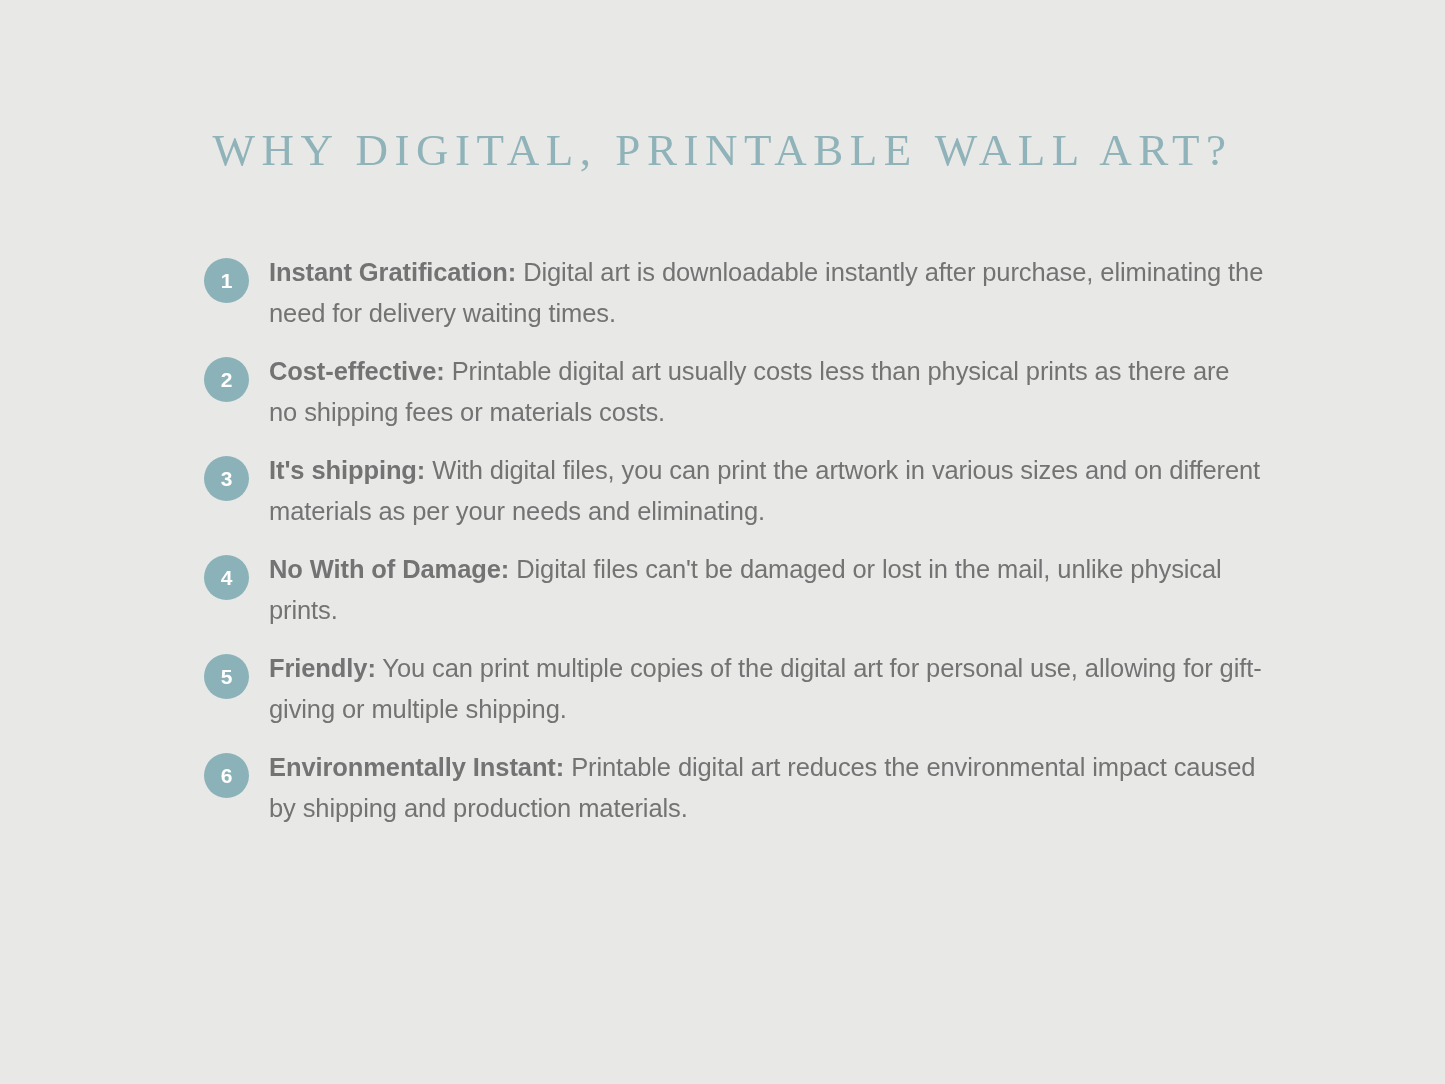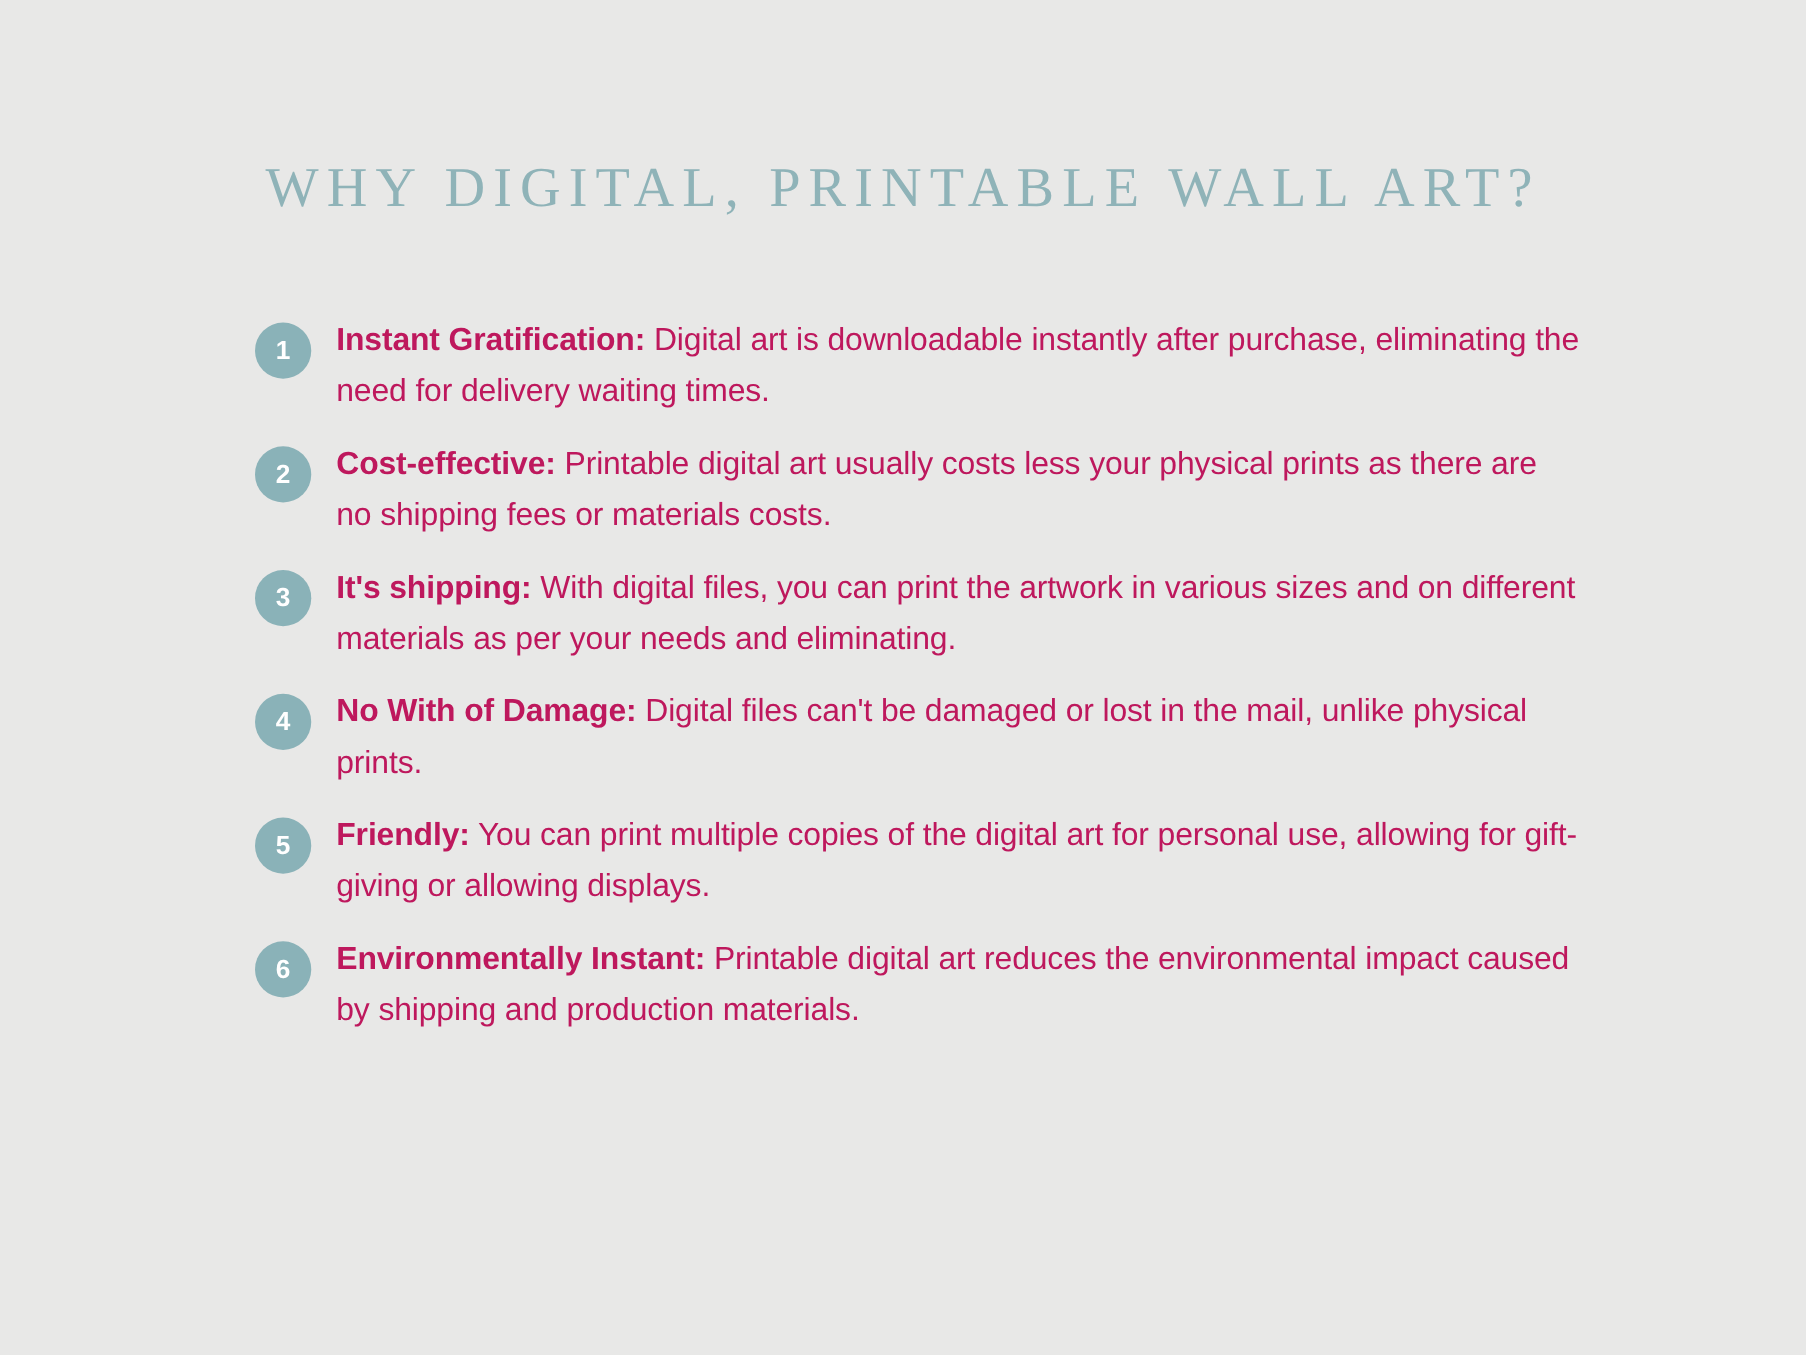--- a/index.html
+++ b/index.html
@@ -56,21 +56,21 @@
     display: flex;
     align-items: center;
     justify-content: center;
     margin-right: 20px;
     margin-top: 6px;
     font-family: "Liberation Sans", sans-serif;
   }
   .text {
     font-size: 25.5px;
     line-height: 41px;
-    color: #be185d;
+    color: #737373;
     font-family: "Liberation Sans", sans-serif;
     letter-spacing: -0.1px;
   }
   .text b {
     font-weight: bold;
   }
 </style>
 </head>
 <body>
 
@@ -85,21 +85,21 @@
       <div class="text">
         <b>Instant Gratification:</b>
         <span>Digital art is downloadable instantly after purchase, eliminating the need for delivery waiting times.</span>
       </div>
     </div>
 
     <div class="item">
       <div class="badge">2</div>
       <div class="text">
         <b>Cost-effective:</b>
-        <span>Printable digital art usually costs less your physical prints as there are no shipping fees or materials costs.</span>
+        <span>Printable digital art usually costs less than physical prints as there are no shipping fees or materials costs.</span>
       </div>
     </div>
 
     <div class="item">
       <div class="badge">3</div>
       <div class="text">
         <b>It's shipping:</b>
         <span>With digital files, you can print the artwork in various sizes and on different materials as per your needs and eliminating.</span>
       </div>
     </div>
@@ -109,21 +109,21 @@
       <div class="text">
         <b>No With of Damage:</b>
         <span>Digital files can't be damaged or lost in the mail, unlike physical prints.</span>
       </div>
     </div>
 
     <div class="item">
       <div class="badge">5</div>
       <div class="text">
         <b>Friendly:</b>
-        <span>You can print multiple copies of the digital art for personal use, allowing for gift-giving or allowing displays.</span>
+        <span>You can print multiple copies of the digital art for personal use, allowing for gift-giving or multiple shipping.</span>
       </div>
     </div>
 
     <div class="item">
       <div class="badge">6</div>
       <div class="text">
         <b>Environmentally Instant:</b>
         <span>Printable digital art reduces the environmental impact caused by shipping and production materials.</span>
       </div>
     </div>

